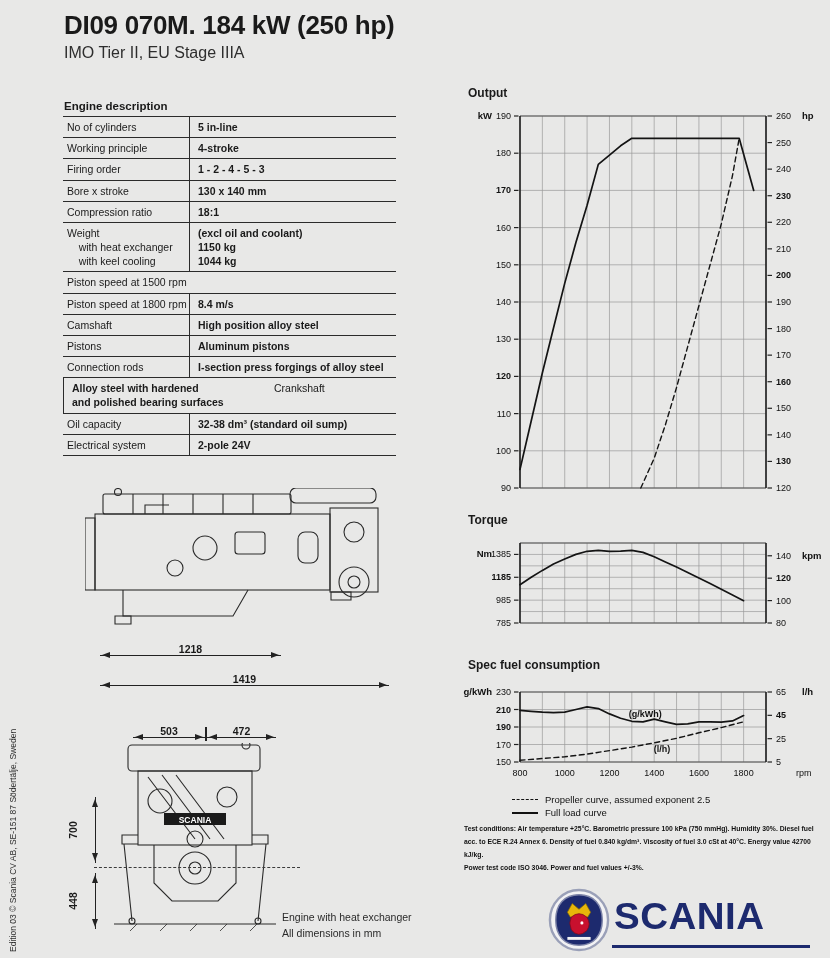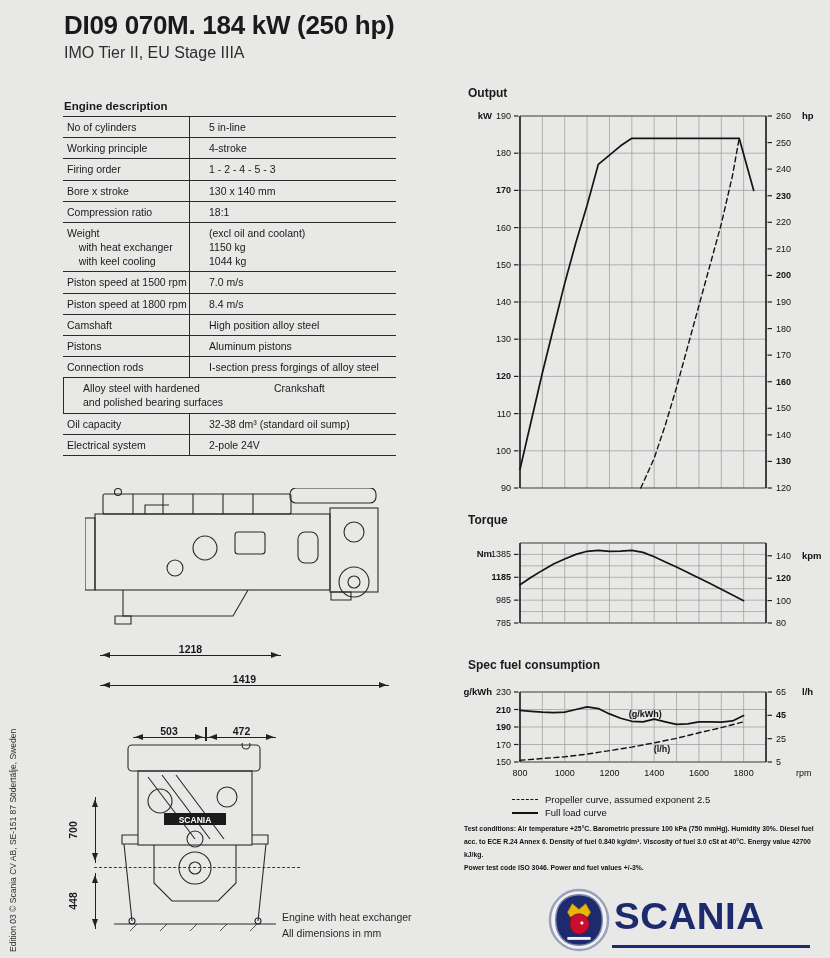--- a/index.html
+++ b/index.html
@@ -8,21 +8,21 @@
   .abs{position:absolute;}
   
   .title{left:64px;top:10px;font-size:26px;font-weight:700;letter-spacing:-0.3px;}
   .subtitle{left:64px;top:44px;font-size:16px;color:#2e2e2e;}
   .section-head{font-size:11.5px;font-weight:700;}
   
   .engine-table{left:63px;top:116px;width:333px;border-top:1.4px solid #2b2b2b;font-size:10.5px;}
   .t-row{display:flex;border-bottom:1.4px solid #2b2b2b;}
   .t-cell{line-height:1.35;padding:3px 4px;white-space:pre;}
   .t-label{width:118px;}
-  .t-value{flex:1;border-left:1.4px solid #2b2b2b;padding-left:19px;}
+  .t-value{flex:1;border-left:1.4px solid #2b2b2b;padding-left:8px;font-weight:bold;}
   
   .dim-h{height:14px;}
   .dim-h .line{position:absolute;left:1px;right:1px;top:50%;border-top:1.2px solid #222;}
   .dim-h i,.dim-v i{position:absolute;width:0;height:0;border:3.5px solid transparent;}
   .dim-h i.l{left:0;top:50%;transform:translateY(-50%);border-right:8px solid #222;}
   .dim-h i.r{right:0;top:50%;transform:translateY(-50%);border-left:8px solid #222;}
   .dim-num{font-size:10.5px;font-weight:700;}
   .dim-h .dim-num{position:absolute;left:50%;top:50%;transform:translate(-50%,-104%);background:transparent;padding:0 2px;}
   .dim-v{width:14px;}
   .dim-v .line{position:absolute;top:1px;bottom:1px;left:50%;border-left:1.2px solid #222;}
@@ -74,21 +74,20 @@
       <div class="t-row">
         <div class="t-cell t-label"><div>Compression ratio</div></div>
         <div class="t-cell t-value"><div>18:1</div></div>
       </div>
       <div class="t-row">
         <div class="t-cell t-label"><div>Weight</div><div>    with heat exchanger</div><div>    with keel cooling</div></div>
         <div class="t-cell t-value"><div>(excl oil and coolant)</div><div>1150 kg</div><div>1044 kg</div></div>
       </div>
       <div class="t-row">
         <div class="t-cell t-label"><div>Piston speed at 1500 rpm</div></div>
-        <div class="t-cell t-value"><div>7.0 m/s</div></div>
       </div>
       <div class="t-row">
         <div class="t-cell t-label"><div>Piston speed at 1800 rpm</div></div>
         <div class="t-cell t-value"><div>8.4 m/s</div></div>
       </div>
       <div class="t-row">
         <div class="t-cell t-label"><div>Camshaft</div></div>
         <div class="t-cell t-value"><div>High position alloy steel</div></div>
       </div>
       <div class="t-row">

